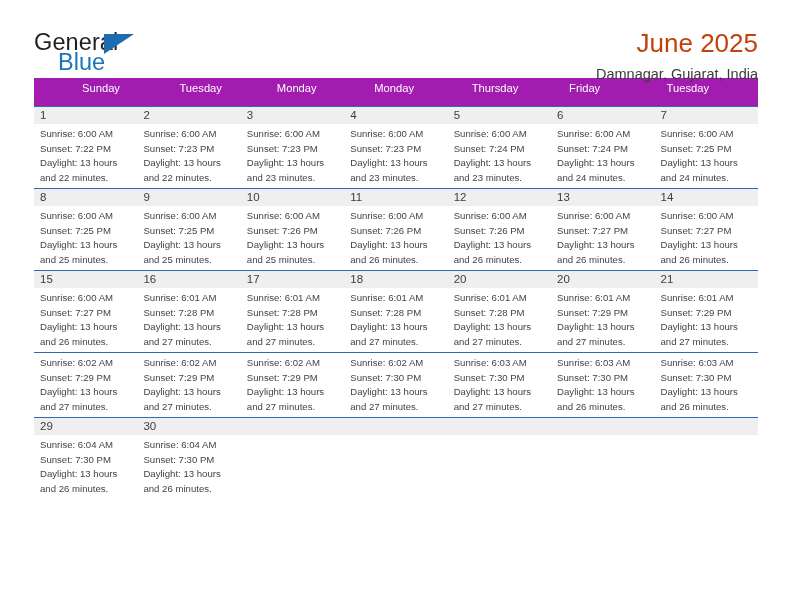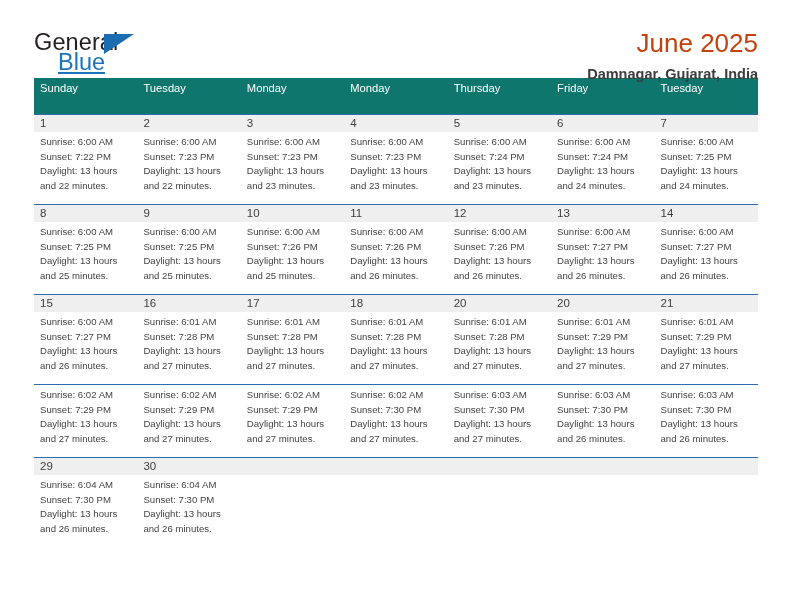--- a/index.html
+++ b/index.html
@@ -47,21 +47,20 @@
     left: 0;
     top: 0;
   }
   .logo-blue {
     font-size: 23.5px;
     color: #1c75bc;
     display: block;
     position: absolute;
     left: 24px;
     top: 20px;
-    text-decoration: underline;
   }
   .logo-tri {
     position: absolute;
     left: 70px;
     top: 3px;
     width: 0;
     height: 0;
     border-left: 30px solid #1b6cb0;
     border-bottom: 20px solid transparent;
   }
@@ -74,32 +73,33 @@
     color: #c2410c;
     line-height: 1.1;
     font-weight: normal;
     margin: 0;
   }
   .cal-subtitle {
     font-size: 14.5px;
     color: #3c3c3c;
     margin: 9px 0 0 0;
     line-height: 1.1;
-    font-weight: bold;
+    font-weight: normal;
   }
 
   
   .calendar {
     margin-top: 8px;
     width: 724px;
   }
   .dow-row {
     display: flex;
-    background: #0f766e;
-    height: 36px;
+    background: #a21caf;
+    height: 28px;
+    padding-left: 42px;
   }
   .dow {
     flex: 1 1 0;
     color: #ffffff;
     font-size: 11.2px;
     line-height: 20px;
     padding-left: 6px;
     box-sizing: border-box;
     white-space: nowrap;
     overflow: hidden;
@@ -111,21 +111,21 @@
     border-top: none;
   }
   .week-numbers {
     display: flex;
     background: #efeff0;
     height: 17px;
   }
   .week-body {
     display: flex;
     background: #ffffff;
-    height: 72px;
+    height: 64px;
   }
   .daynum {
     flex: 1 1 0;
     font-size: 11.5px;
     color: #3d3d3d;
     line-height: 17px;
     padding-left: 6px;
     box-sizing: border-box;
   }
   .daycell {

